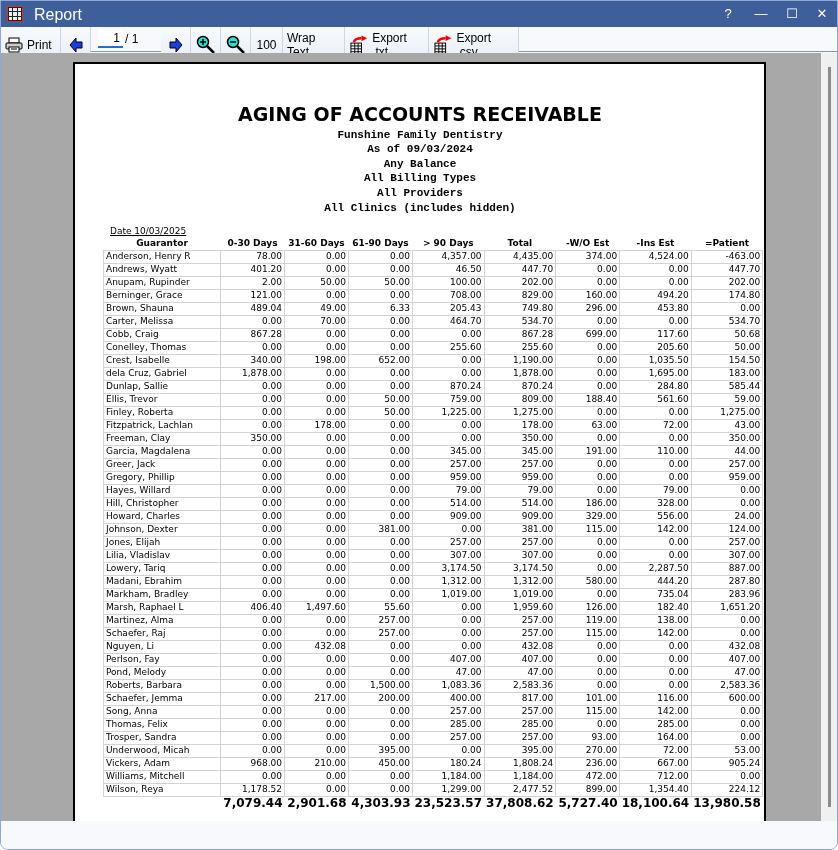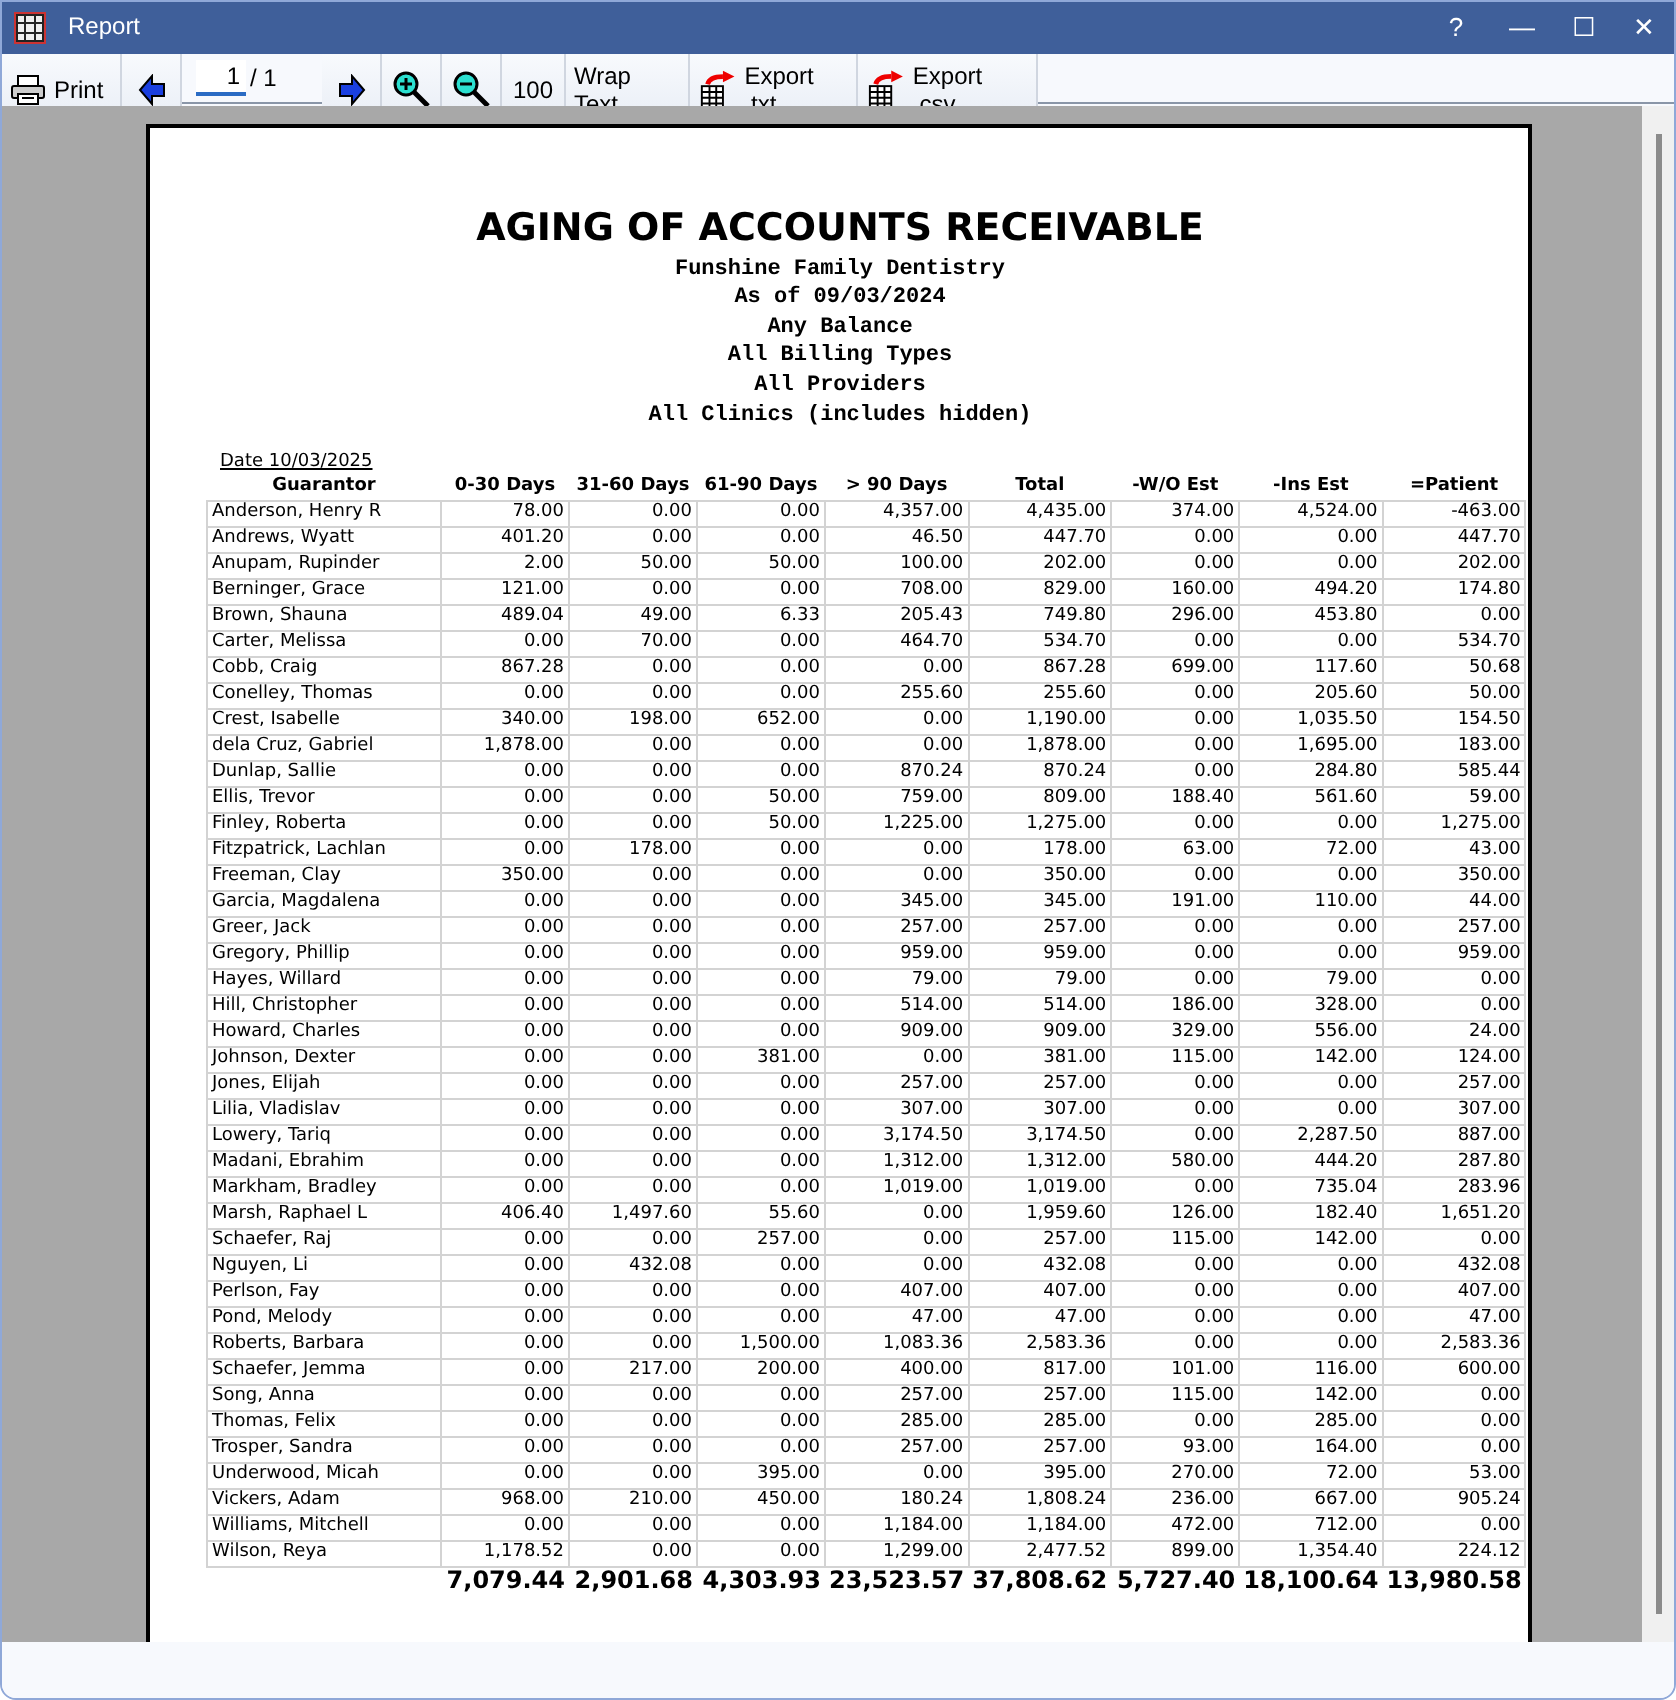--- a/index.html
+++ b/index.html
@@ -1,21 +1,21 @@
 <!DOCTYPE html>
 <html><head>
 <meta charset="utf-8">
 <style>
   * { box-sizing: border-box; margin: 0; padding: 0; }
   html, body { width: 838px; height: 850px; overflow: hidden; background: #ffffff; font-family: "DejaVu Sans", sans-serif; }
   .window { position: absolute; left: 0; top: 0; width: 838px; height: 850px; border: 1px solid #8fa8d8; border-radius: 0 0 8px 8px; background: #f7f9fd; overflow: hidden; }
   .titlebar { position: absolute; left: 0; top: 0; width: 836px; height: 26px; background: #3f5f9a; color: #fff; }
   .titlebar .app-icon { position: absolute; left: 6px; top: 5px; width: 16px; height: 16px; background: #222; border: 1px solid #c33; display: grid; grid-template-columns: 1fr 1fr 1fr; grid-template-rows: 1fr 1fr 1fr; gap: 1px; padding: 1px; }
   .titlebar .app-icon span { background: #eee; }
-  .titlebar .title { position: absolute; left: 33px; top: 5px; font-family: "Liberation Sans", sans-serif; font-size: 12px; }
+  .titlebar .title { position: absolute; left: 33px; top: 5px; font-family: "Liberation Sans", sans-serif; font-size: 16px; }
   .titlebar .ctrl { position: absolute; top: 3px; width: 30px; height: 20px; color: #fff; font-family: "Liberation Sans", sans-serif; font-size: 13px; text-align: center; line-height: 20px; cursor: pointer; }
   .toolbar { position: absolute; left: 0; top: 26px; width: 836px; height: 25px; background: #f7f9fd; border-bottom: 1px solid #8a96a8; font-family: "Liberation Sans", sans-serif; font-size: 12px; color: #000; }
   .tb-btn { position: absolute; top: 0; height: 24px; display: flex; align-items: center; gap: 4px; padding: 18px 4px; border-right: 1px solid #d0d6e0; cursor: pointer; background: linear-gradient(#f8fafd, #e8edf5); }
   .tb-btn.plain { background: transparent; }
   .page-input { position: absolute; left: 97px; top: 3px; width: 25px; height: 18px; text-align: right; font-size: 12px; border: none; border-bottom: 2px solid #2b6cc4; background: #fff; font-family: "Liberation Sans", sans-serif; padding-right: 3px; }
   .page-of { position: absolute; left: 124px; top: 5px; font-size: 12px; }
   .viewer { position: absolute; left: 0; top: 52px; width: 820px; height: 768px; background: #a8a8a8; }
   .vscroll { position: absolute; left: 820px; top: 52px; width: 16px; height: 768px; background: #f0f0f0; }
   .vscroll .thumb { position: absolute; left: 7px; top: 14px; width: 3px; height: 740px; background: #8b8b8b; }
   .bottom-area { position: absolute; left: 0; top: 820px; width: 836px; height: 29px; background: #f7f9fd; }
@@ -458,20 +458,31 @@
             <td class="c1">406.40</td>
             <td class="c2">1,497.60</td>
             <td class="c3">55.60</td>
             <td class="c4">0.00</td>
             <td class="c5">1,959.60</td>
             <td class="c6">126.00</td>
             <td class="c7">182.40</td>
             <td class="c8">1,651.20</td>
           </tr>
           <tr>
+            <td class="c0 name">Martinez, Alma</td>
+            <td class="c1">0.00</td>
+            <td class="c2">0.00</td>
+            <td class="c3">257.00</td>
+            <td class="c4">0.00</td>
+            <td class="c5">257.00</td>
+            <td class="c6">119.00</td>
+            <td class="c7">138.00</td>
+            <td class="c8">0.00</td>
+          </tr>
+          <tr>
             <td class="c0 name">Schaefer, Raj</td>
             <td class="c1">0.00</td>
             <td class="c2">0.00</td>
             <td class="c3">257.00</td>
             <td class="c4">0.00</td>
             <td class="c5">257.00</td>
             <td class="c6">115.00</td>
             <td class="c7">142.00</td>
             <td class="c8">0.00</td>
           </tr>

